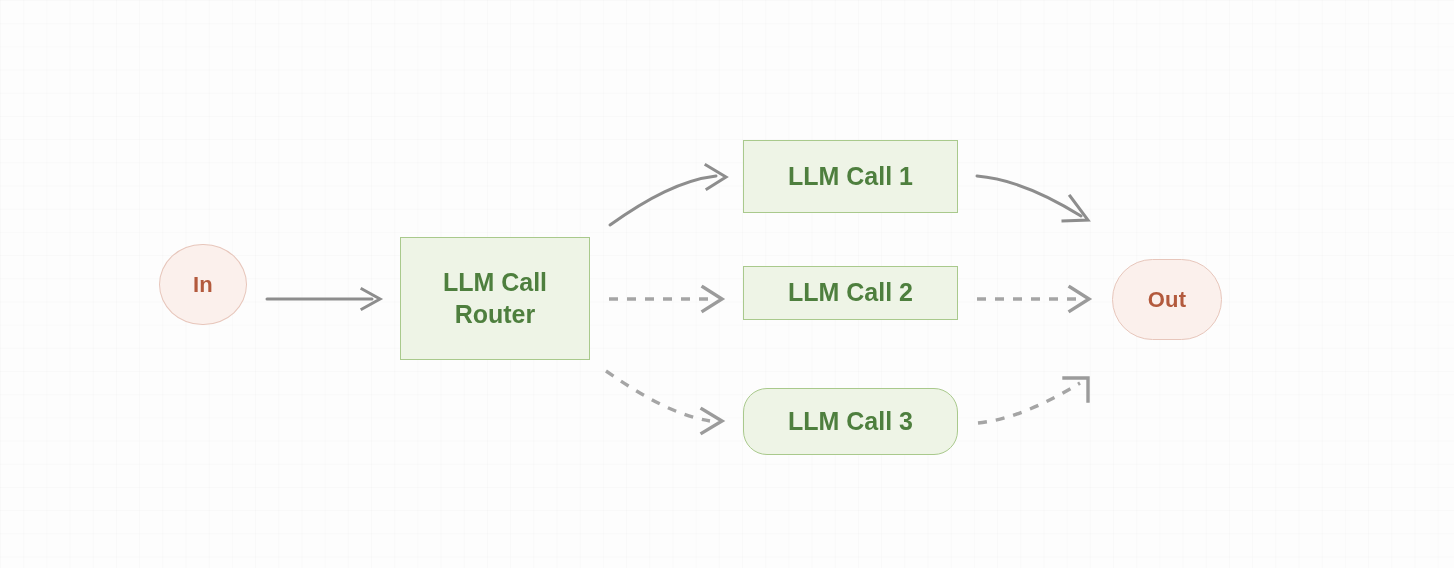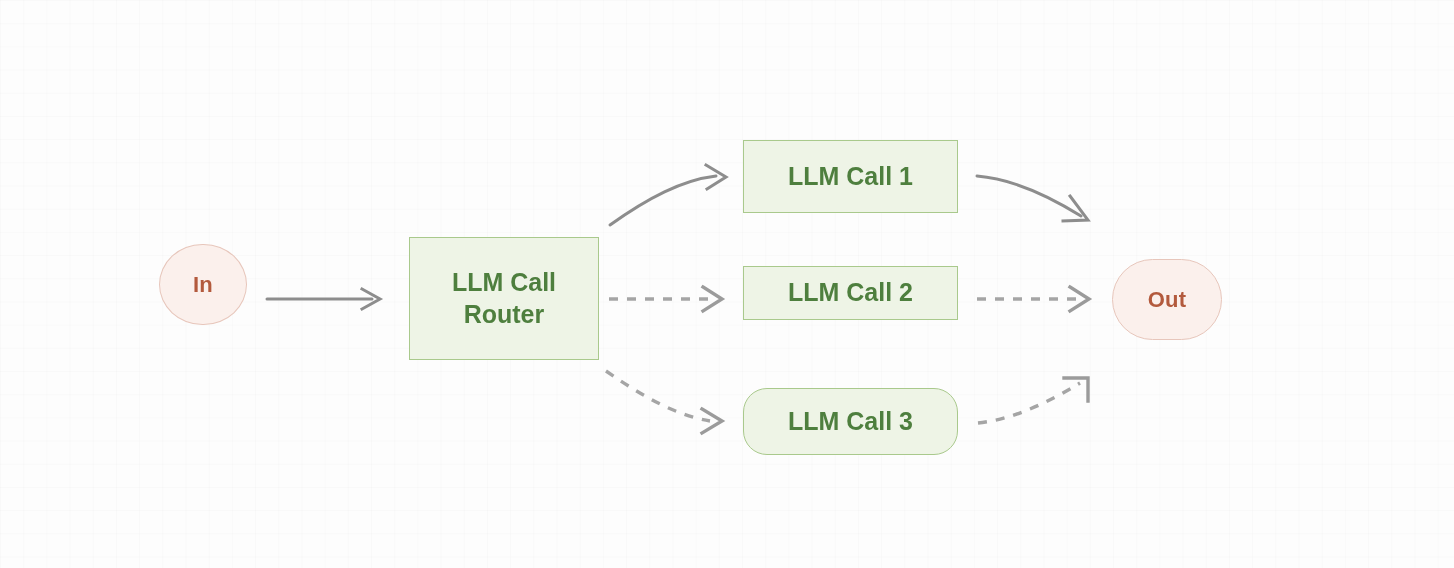--- a/index.html
+++ b/index.html
@@ -58,21 +58,20 @@
     background: #eef4e6;
     border: 1.5px solid #a9c98c;
     color: #4e7f3e;
     font-weight: bold;
     line-height: 1.26;
   }
   .proc-router {
     left: 400px; top: 237px;
     width: 190px; height: 123px;
     font-size: 25px;
-    margin-left: 9px;
   }
   .proc-call1 { left: 743px; top: 140px;  width: 215px; height: 73px; font-size: 25px; }
   .proc-call2 { left: 743px; top: 266px;  width: 215px; height: 54px; font-size: 25px; }
   .proc-call3 { left: 743px; top: 388px;  width: 215px; height: 67px; font-size: 25px; border-radius: 24px; }
 
   .edge-solid {
     fill: none;
     stroke: #8d8d8d;
     stroke-width: 3;
     stroke-linecap: round;

